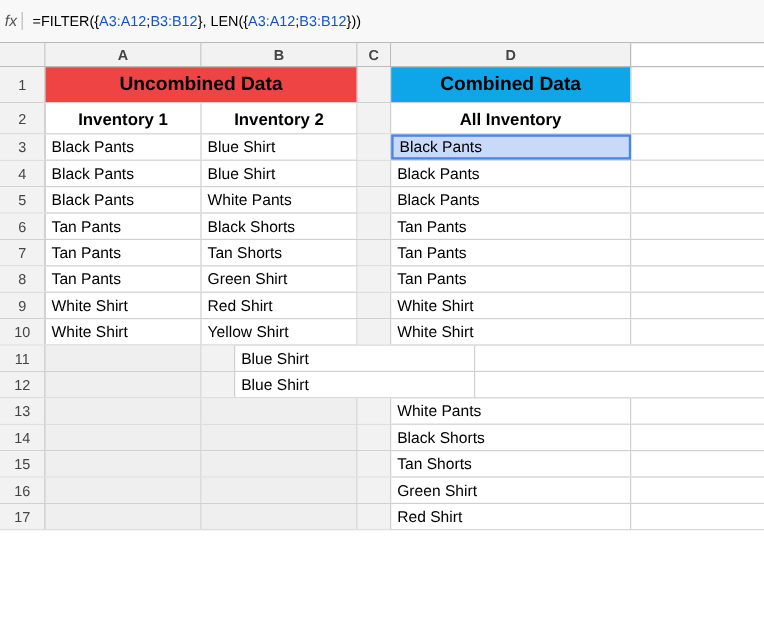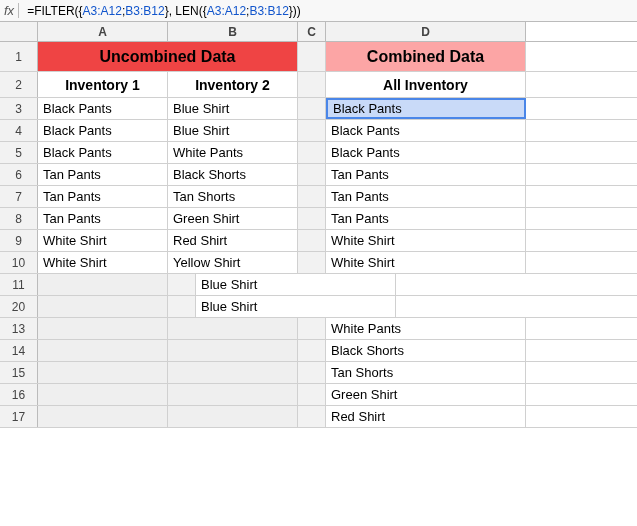--- a/index.html
+++ b/index.html
@@ -1,21 +1,21 @@
 <!DOCTYPE html>
 <html><head>
   <meta charset="utf-8">
   <style>
     * { box-sizing: border-box; margin: 0; padding: 0; }
     body { font-family: Arial, sans-serif; font-size: 13px; background: #fff; }
 
     .formula-bar {
       display: flex;
       align-items: center;
-      height: 22px;
+      height: 36px;
       border-bottom: 1px solid #bbb;
       background: #f8f8f8;
       padding: 0 4px;
       gap: 4px;
     }
     .formula-icon {
       font-style: italic;
       color: #555;
       font-size: 13px;
       padding-right: 4px;
@@ -96,21 +96,21 @@
     .cell-uncombined {
       background: #ef4444;
       color: #000;
       font-weight: bold;
       font-size: 16px;
       justify-content: center;
       width: 260px;
       min-width: 260px;
     }
     .cell-combined {
-      background: #fca5a5;
+      background: #0ea5e9;
       color: #000;
       font-weight: bold;
       font-size: 16px;
       justify-content: center;
       width: 200px;
       min-width: 200px;
     }
 
     
     .row-2 { height: 26px; }
@@ -230,21 +230,21 @@
         <div class="cell cell-c cell-c-spacer"></div>
         <div class="cell cell-d">White Shirt</div>
       </div>
       <div class="row">
         <div class="row-num">11</div>
         <div class="cell cell-a cell-empty"></div>
         <div class="cell cell-c cell-c-spacer"></div>
         <div class="cell cell-d">Blue Shirt</div>
       </div>
       <div class="row">
-        <div class="row-num">20</div>
+        <div class="row-num">12</div>
         <div class="cell cell-a cell-empty"></div>
         <div class="cell cell-c cell-c-spacer"></div>
         <div class="cell cell-d">Blue Shirt</div>
       </div>
       <div class="row">
         <div class="row-num">13</div>
         <div class="cell cell-a cell-empty"></div>
         <div class="cell cell-b cell-empty"></div>
         <div class="cell cell-c cell-c-spacer"></div>
         <div class="cell cell-d">White Pants</div>

